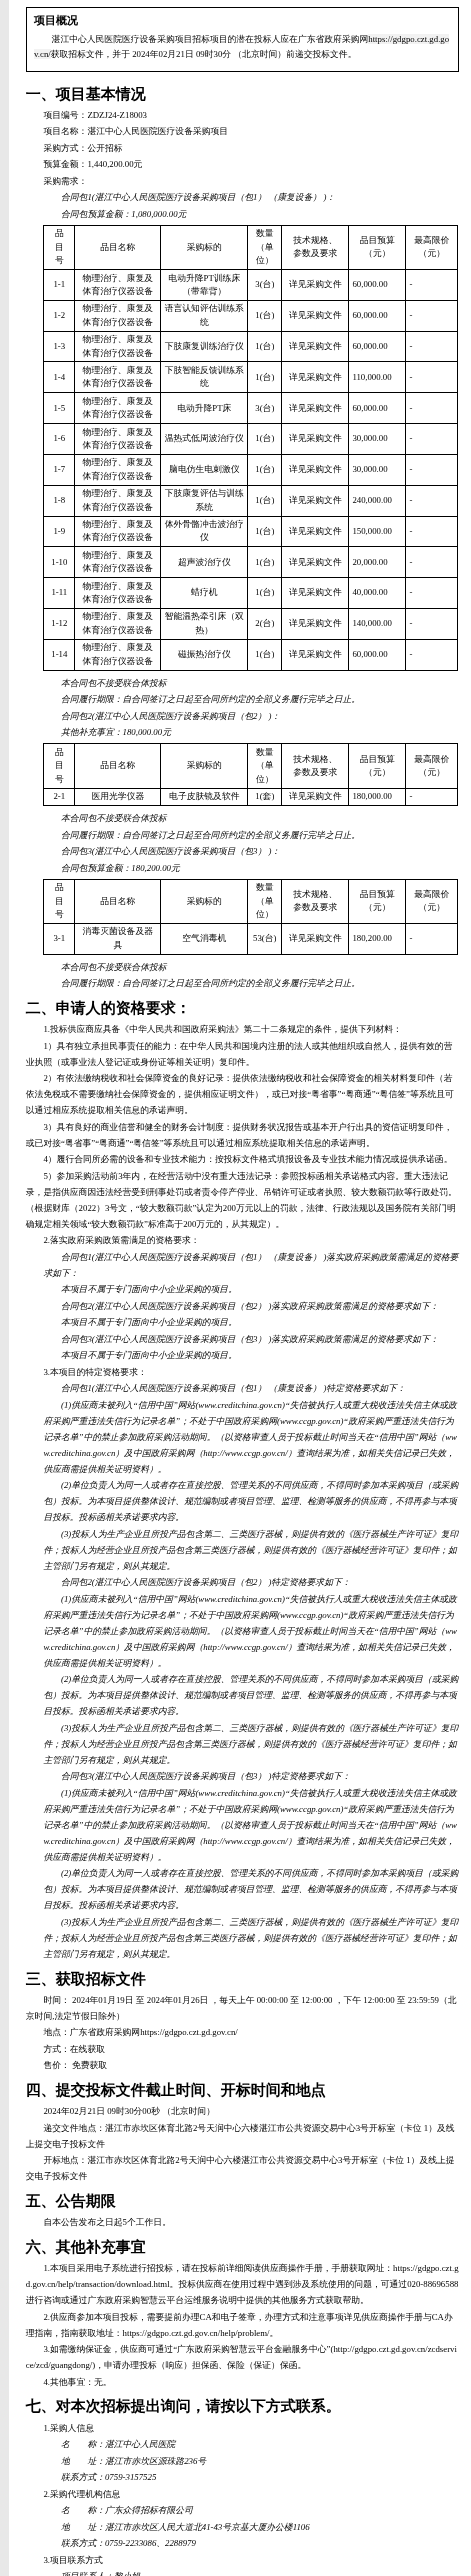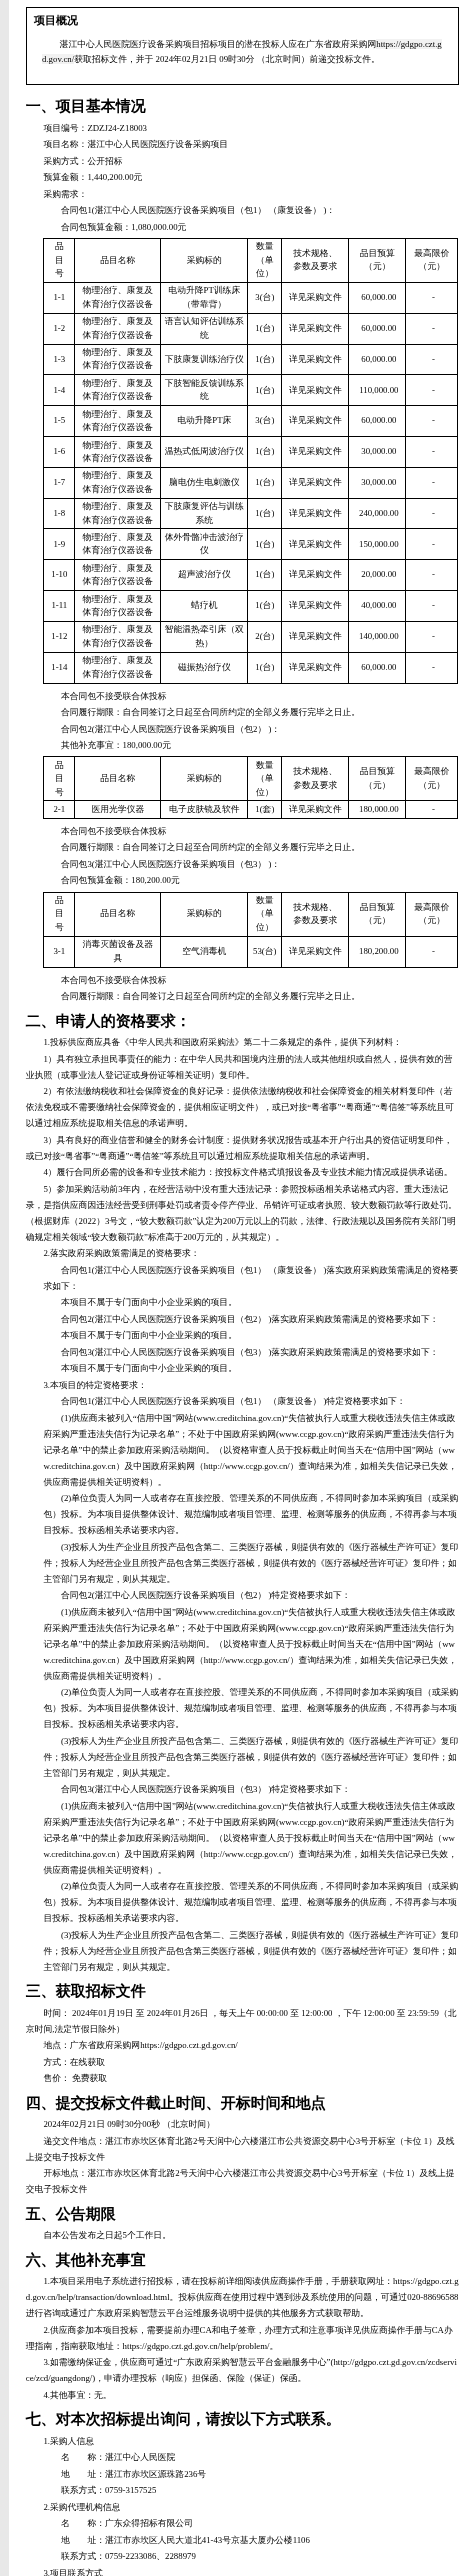--- a/index.html
+++ b/index.html
@@ -1,31 +1,31 @@
 <!DOCTYPE html>
 <html style="font-size:8.2px"><head>
 <meta charset="utf-8">
 <style>
   html,body{margin:0;padding:0;}
   body{background:#ececec;font-family:"Liberation Serif","DejaVu Serif",serif;color:#000;}
   .page{width:471px;min-height:2683px;background:#e8e8e8;}
   .doc{margin-left:9.3px;width:462px;min-height:2683px;background:#ffffff;box-sizing:border-box;padding:4.1px 12px 31px 16.5px;}
   .para{margin:0.5px 0;font-size:8.8px;line-height:16px;word-break:break-all;}
   .lvl1{text-indent:2em;}
-  .lvl2{margin-left:2em;text-indent:2em;}
+  .lvl2{margin-left:2em;text-indent:2em;font-style:italic;}
   .sec-heading{font-size:15px;font-weight:bold;line-height:16px;margin:8.8px 0 5.2px;word-break:break-all;}
   .overview-box{border:1px solid #000;margin:3.1px 0 13.4px;padding:5.2px 7.2px 8.2px;}
   .overview-title{font-size:11px;font-weight:bold;line-height:15.5px;margin:0 0 3.1px;}
-  .overview-body{line-height:15.5px;margin:8px;}
+  .overview-body{line-height:15.5px;margin:0;}
   .hl{background:#f2f2f2;}
   table.items{border-collapse:collapse;table-layout:fixed;width:412px;margin:3.1px 0 4.1px 17.5px;}
   .items th,.items td{border:0.5px solid #000;font-size:8.8px;font-weight:normal;word-break:break-all;}
   .items th{padding:1.5px 6.7px;line-height:13.4px;text-align:center;vertical-align:middle;}
   .items td{padding:1.5px 3.1px;line-height:13.4px;text-align:center;vertical-align:middle;}
-  .items td.num{text-align:center;padding-right:0;}
+  .items td.num{text-align:left;padding-right:0;}
 </style>
 </head>
 <body>
 
 <div class="page">
   <div class="doc">
 
     <div class="overview-box">
       <p class="overview-title">项目概况</p>
       <p class="para lvl1 overview-body"><span>湛江中心人民医院医疗设备采购项目招标项目的潜在投标人应在广东省政府采购网</span><span class="hl">https://gdgpo.czt.gd.gov.cn/</span><span>获取招标文件，并于 2024年02月21日 09时30分 （北京时间）前递交投标文件。</span></p>

